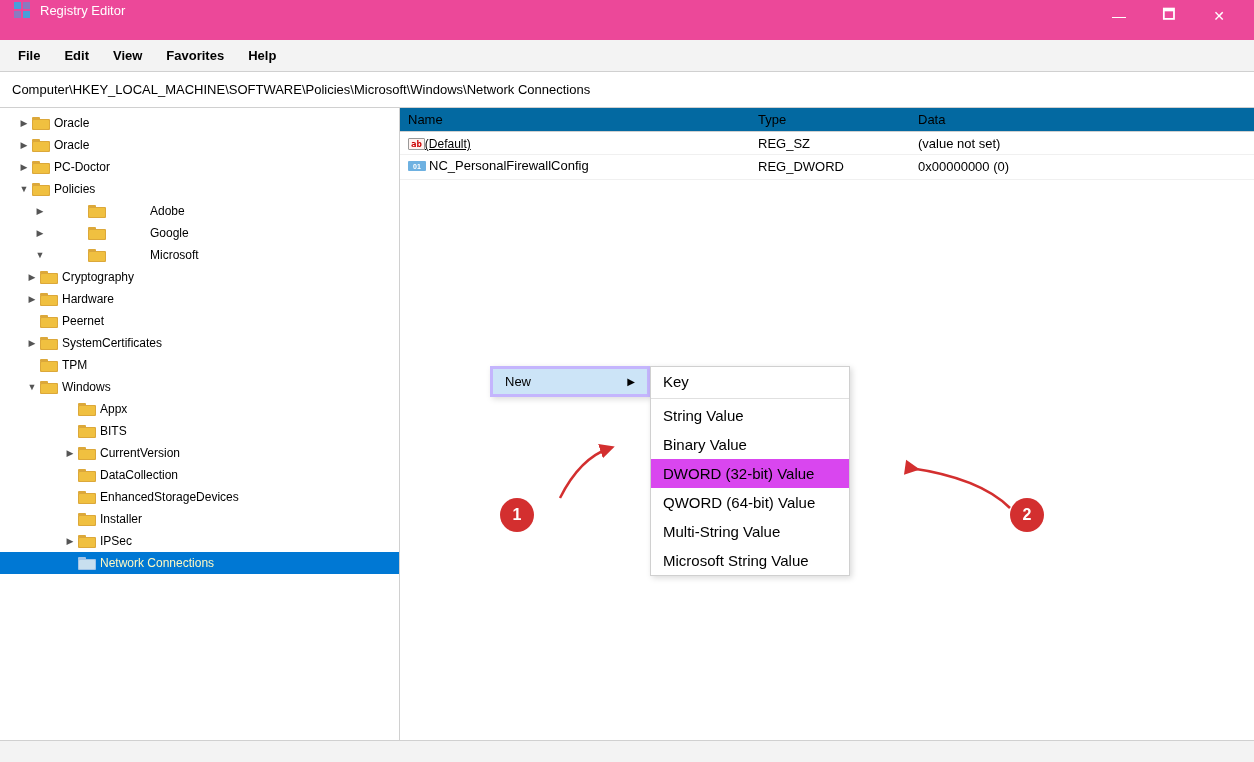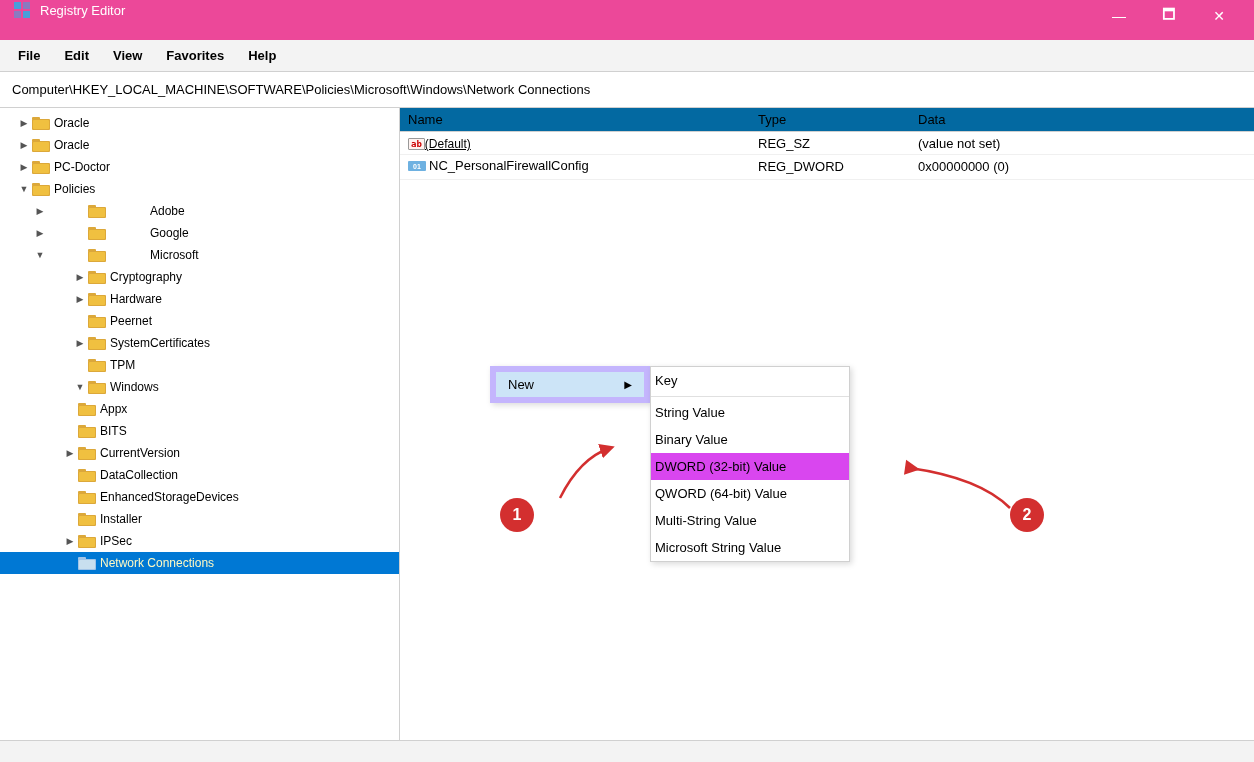--- a/index.html
+++ b/index.html
@@ -169,21 +169,21 @@
     .context-menu-overlay {
       position: absolute;
       top: 260px;
       left: 90px;
       z-index: 100;
     }
 
     
     .new-menu-item {
       background: #fff;
-      border: 6px solid #c4b5fd;
+      border: 3px solid #c4b5fd;
       box-shadow: 2px 2px 6px rgba(0,0,0,0.15);
       min-width: 160px;
     }
     .new-menu-item .item {
       padding: 5px 12px;
       cursor: pointer;
       display: flex;
       justify-content: space-between;
       align-items: center;
       background: #cce4f7;
@@ -194,24 +194,24 @@
       position: absolute;
       top: 0;
       left: 160px;
       background: #fff;
       border: 1px solid #d0d0d0;
       box-shadow: 2px 2px 6px rgba(0,0,0,0.15);
       min-width: 200px;
       z-index: 101;
     }
     .submenu-item {
-      padding: 6px 4px;
+      padding: 6px 12px;
       cursor: pointer;
       white-space: nowrap;
-      font-size: 13px;
+      font-size: 15px;
     }
     .submenu-item.highlighted { background: #d946ef; }
     .submenu-divider { height: 1px; background: #e0e0e0; margin: 2px 0; }
 
     
     .annotation-circle {
       width: 34px;
       height: 34px;
       border-radius: 50%;
       background: #d32f2f;
@@ -243,21 +243,21 @@
       font-size: 12px;
     }
 
     
     ::-webkit-scrollbar { width: 8px; height: 8px; }
     ::-webkit-scrollbar-track { background: #f0f0f0; }
     ::-webkit-scrollbar-thumb { background: #c0c0c0; }
 
     .indent1 { padding-left: 16px; }
     .indent2 { padding-left: 32px; gap: 40px; }
-    .indent3 { padding-left: 24px; margin-left: 48px; }
+    .indent3 { padding-left: 24px; }
     .indent4 { padding-left: 62px; }
 
     
     .folder-svg { display: inline-block; vertical-align: middle; }
   </style>
 </head>
 <body>
 
 <div class="title-bar">
   <div class="title-bar-left">

